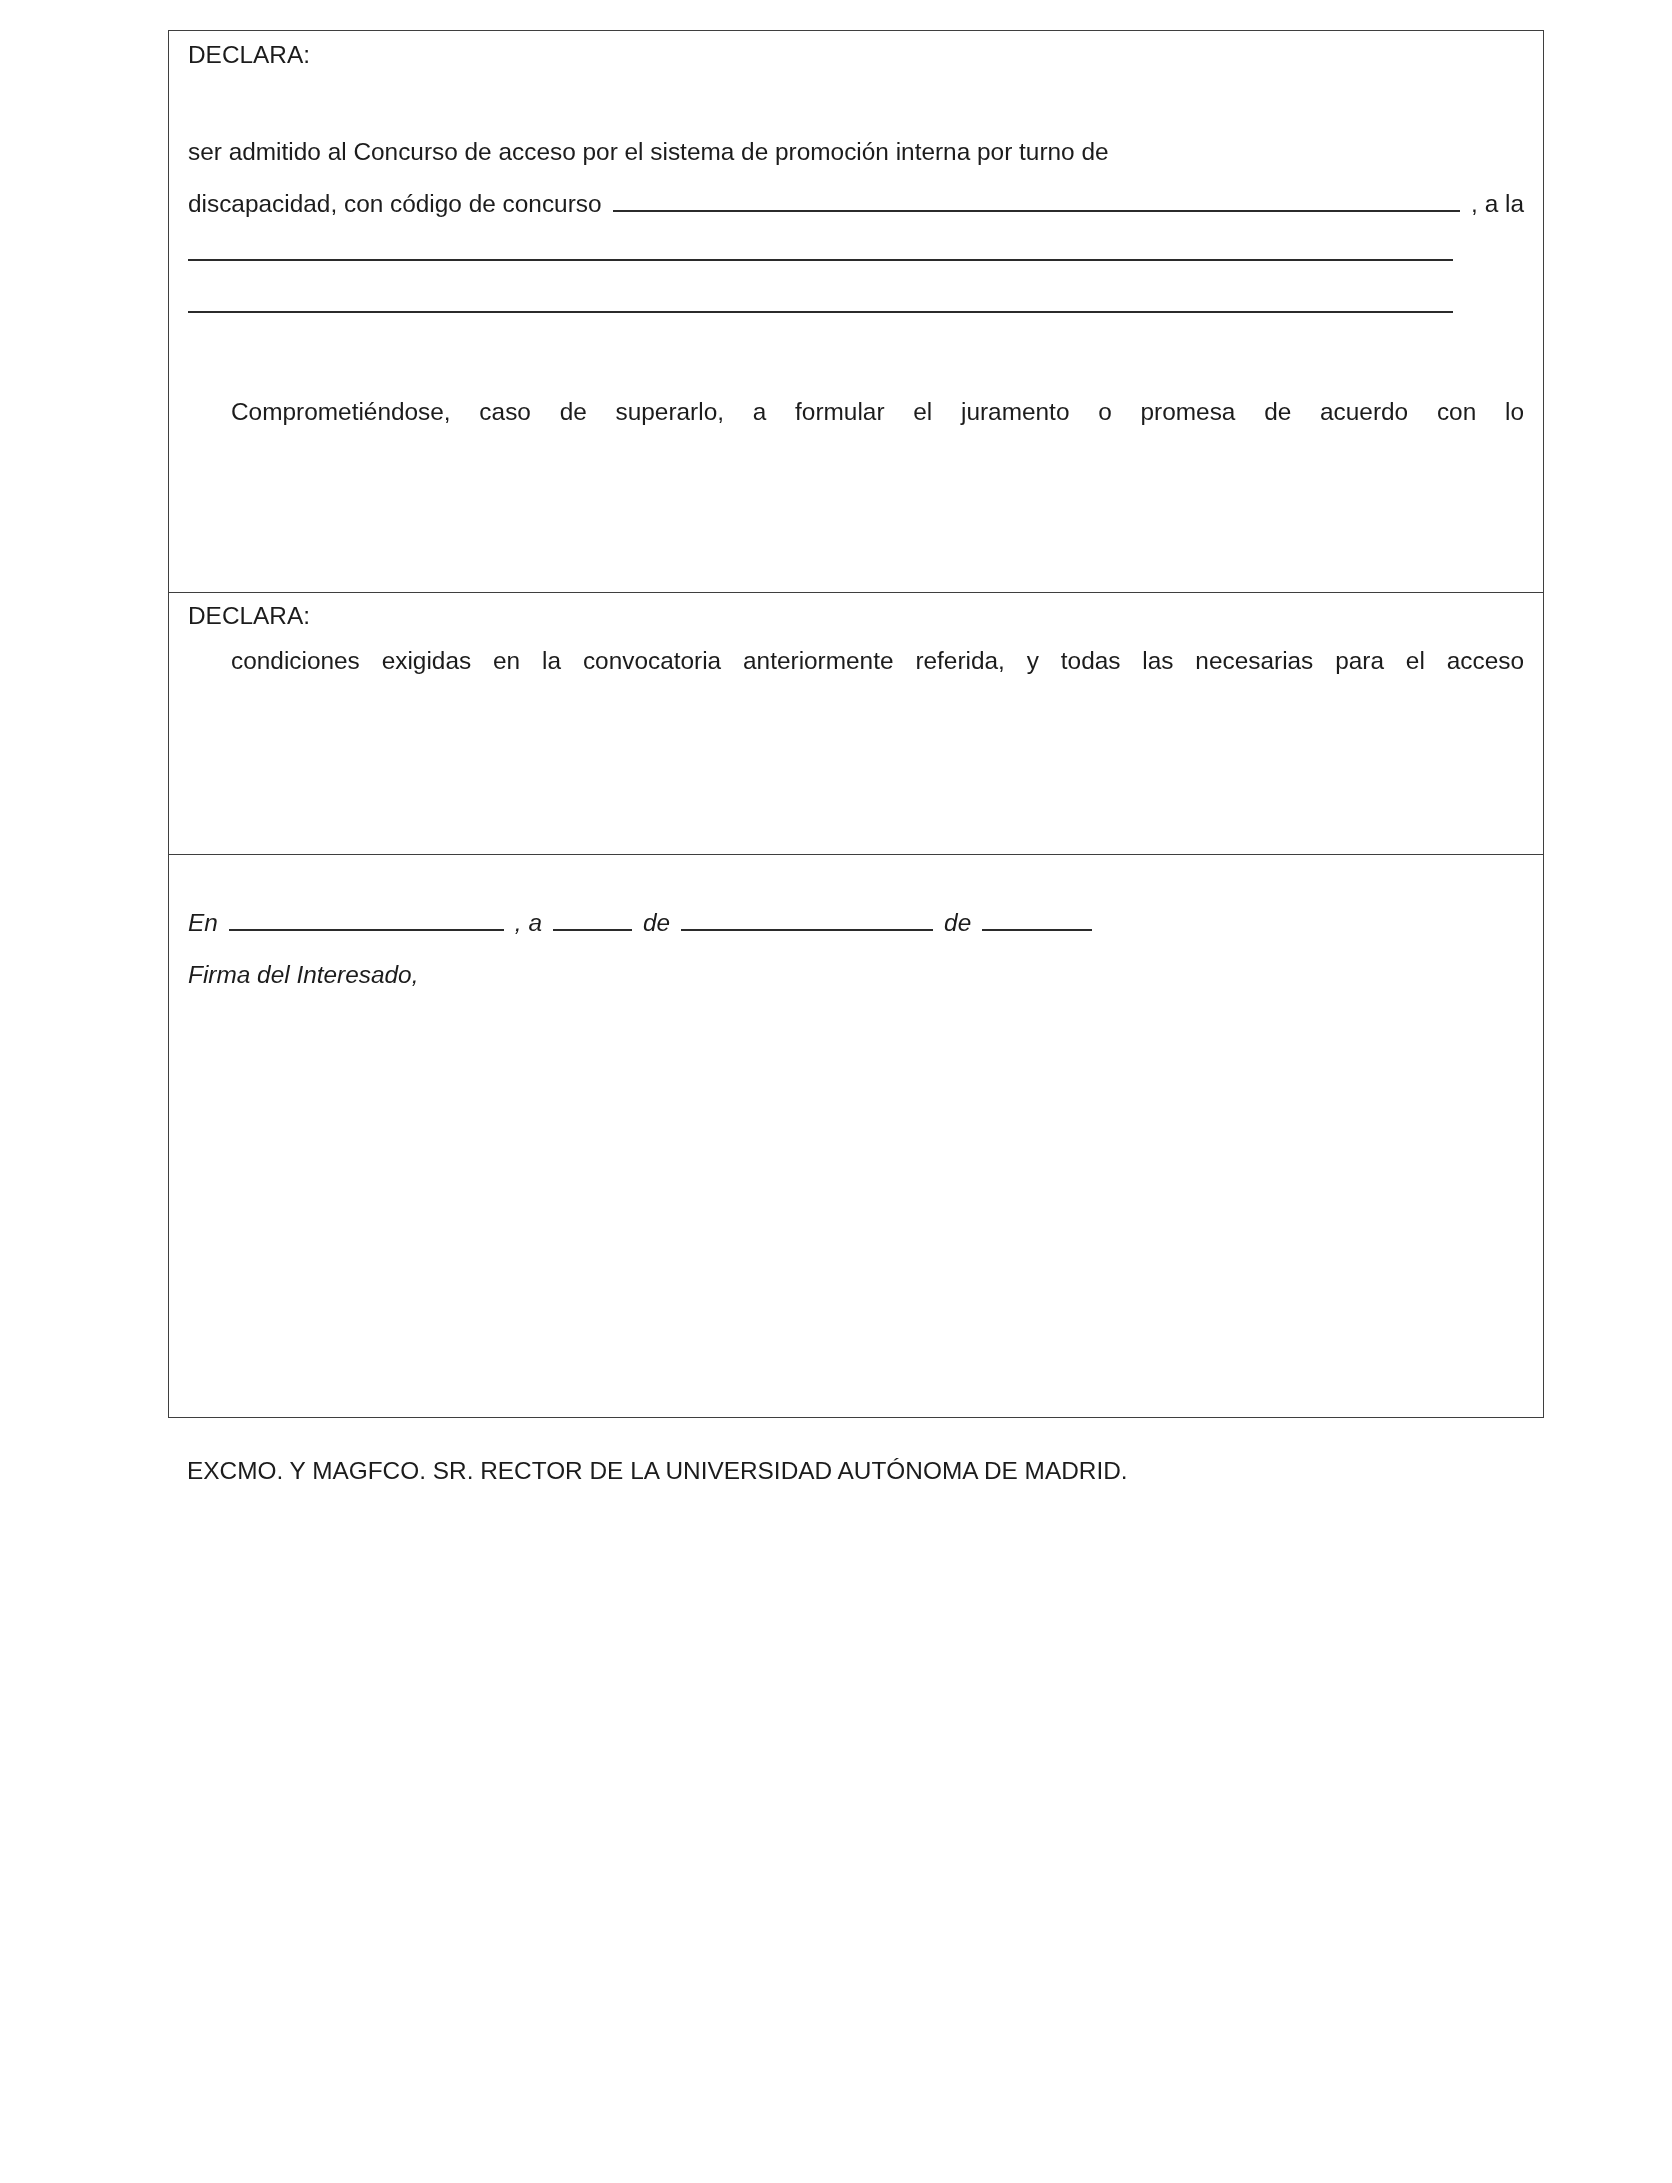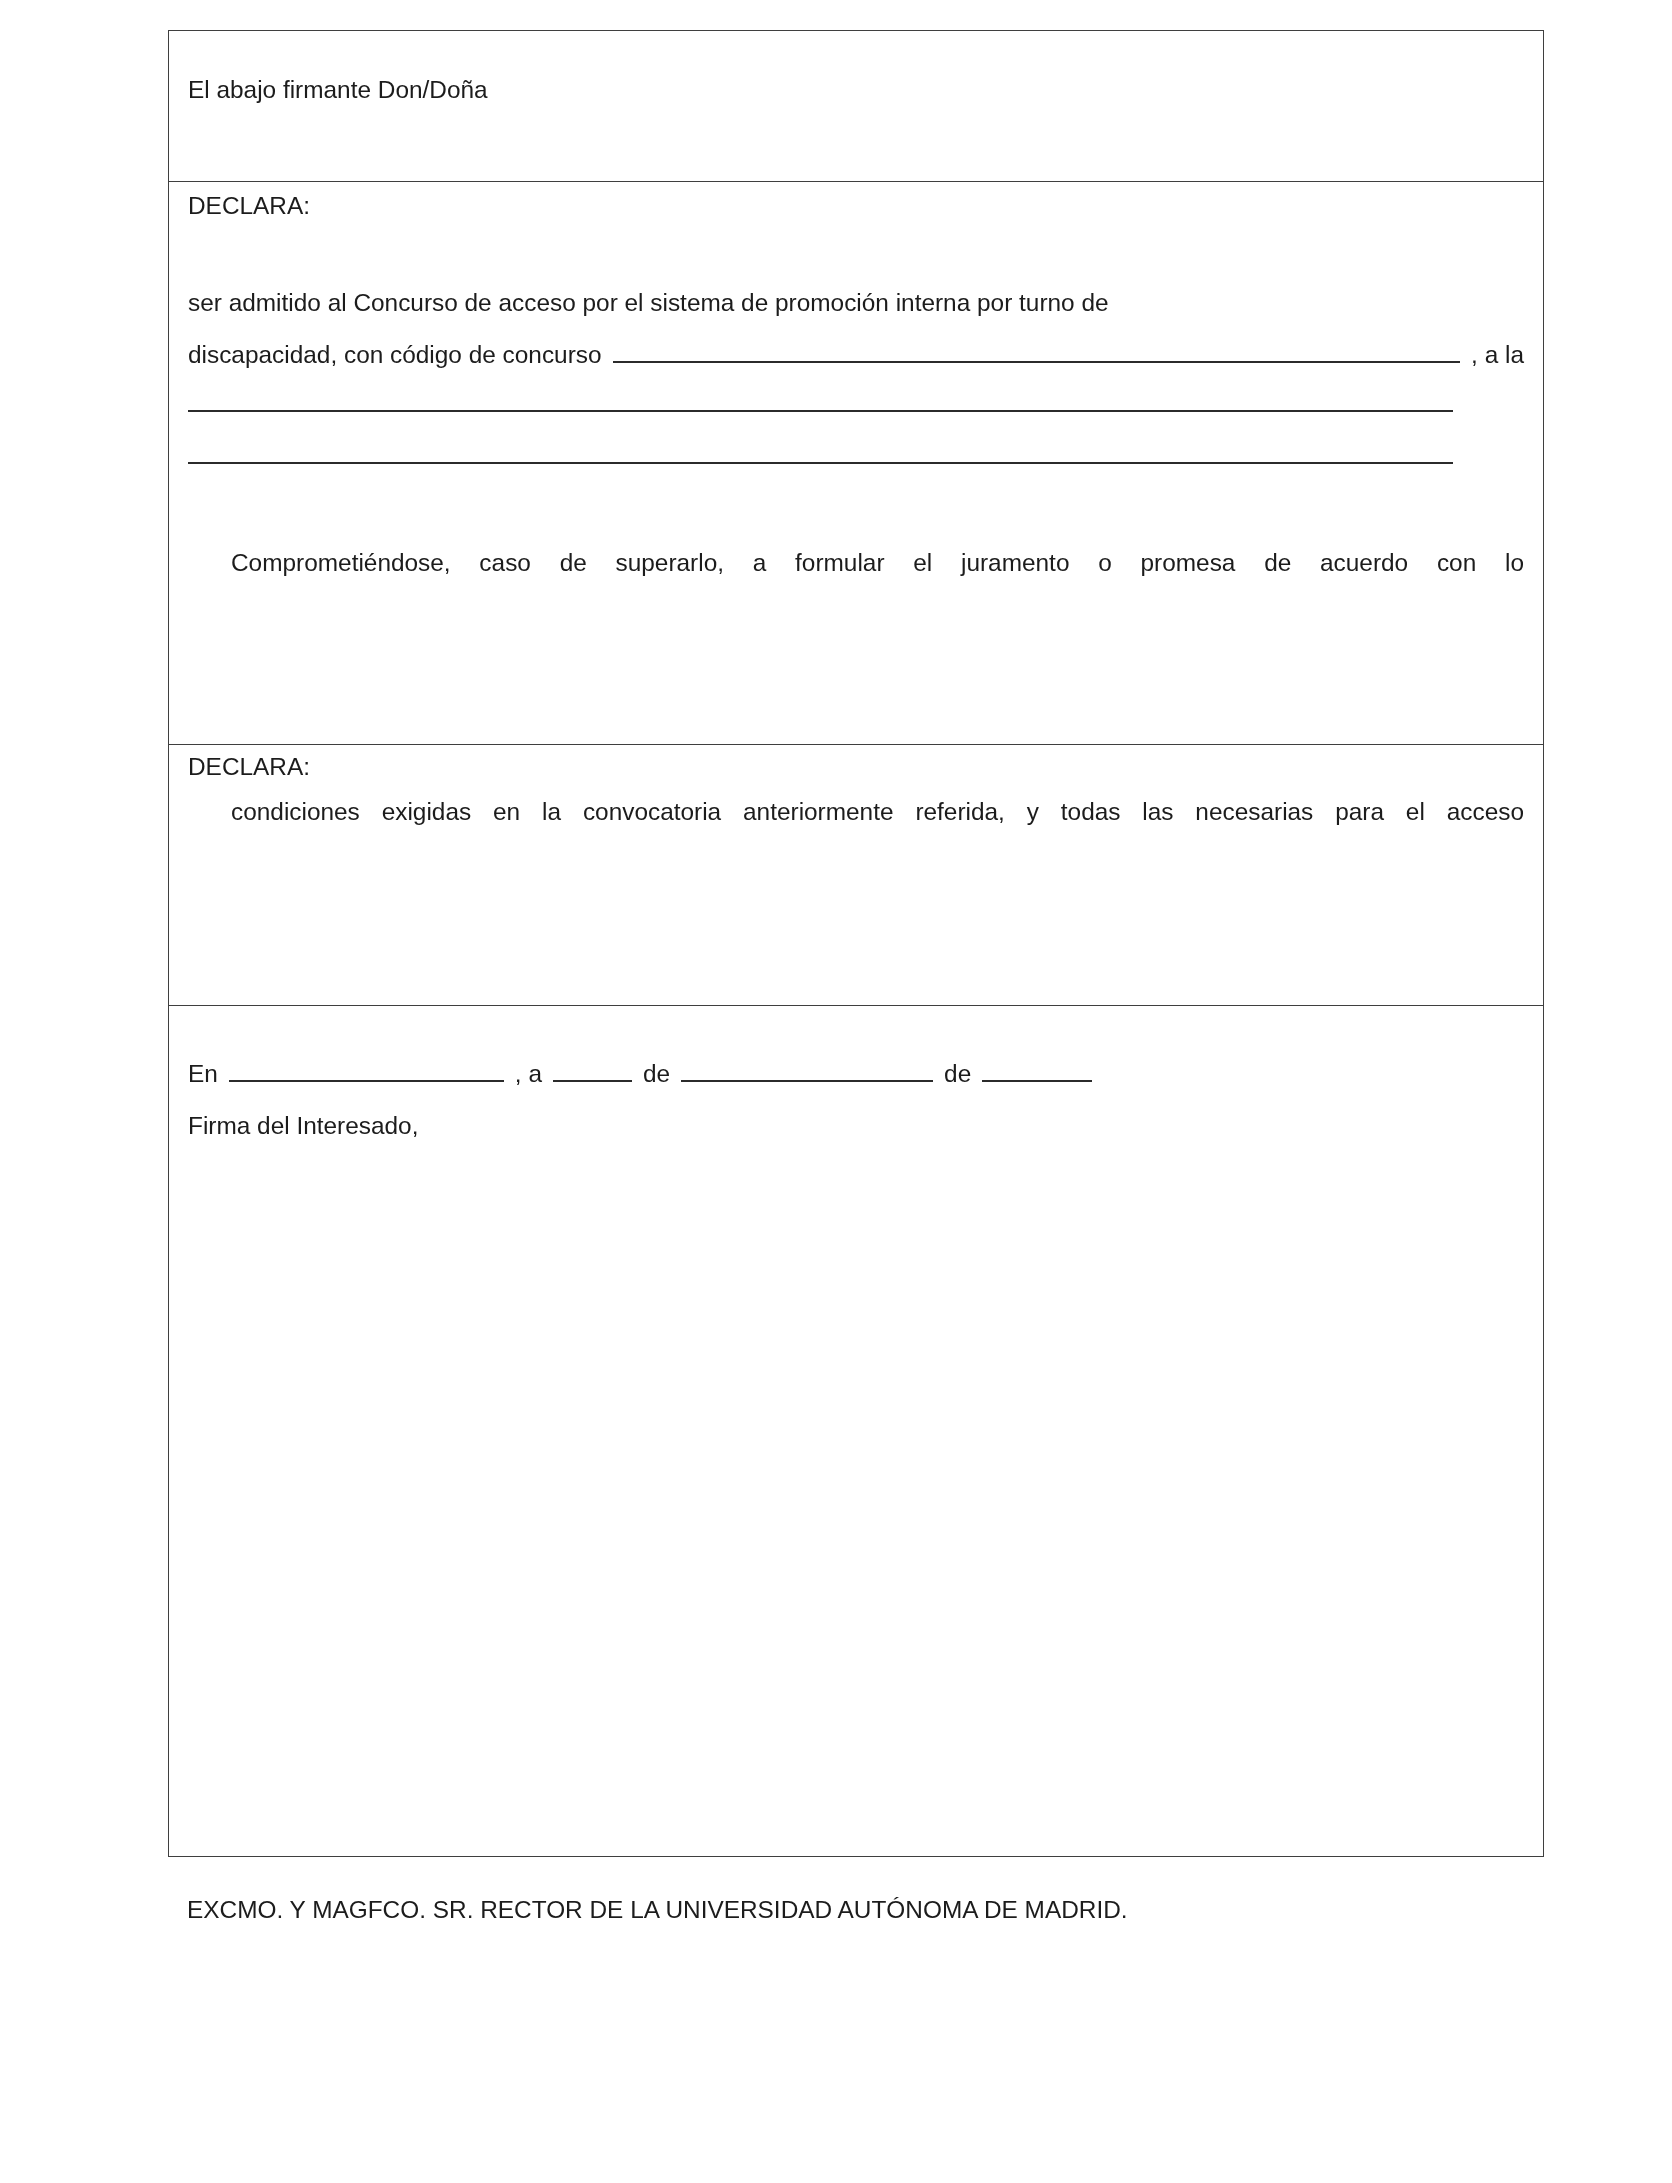--- a/index.html
+++ b/index.html
@@ -32,21 +32,21 @@
   .txt {
     font-size: 24.4px;
     line-height: 52px;
     color: var(--text);
   }
   .heading { line-height: 38px; }
   .just { text-align: justify; text-align-last: justify; margin-left: 43px; }
   .box-header { height: 153px; padding: 33px 19px 0 19px; }
   .box-solicita { height: 564px; padding: 4.7px 19px 0 19px; }
   .box-declara { height: 263px; padding: 3.1px 19px 0 19px; }
-  .box-signature { height: 852px; padding: 42px 19px 0 19px; }
+  .box-signature { height: 564px; padding: 42px 19px 0 19px; font-style: italic; }
   .request-block { margin-top: 52px; }
   .commitment-block { margin-top: 52px; }
   .line-flex {
     display: flex;
     align-items: baseline;
     column-gap: 11px;
   }
   .line-flex .txt { white-space: nowrap; }
   .blank {
     display: inline-block;
@@ -67,23 +67,20 @@
     margin-top: 27px;
     margin-left: 19px;
   }
 </style>
 </head>
 <body>
 
 <div class="sheet">
   <div class="form-frame">
 
-    <section class="box box-header">
-      <p class="txt">El abajo firmante Don/Doña</p>
-    </section>
 
     <section class="box box-solicita">
       <p class="txt heading">DECLARA:</p>
       <div class="request-block">
         <p class="txt">ser admitido al Concurso de acceso por el sistema de promoción interna por turno de</p>
         <div class="line-flex">
           <span class="txt">discapacidad, con código de concurso</span>
           <span class="blank grow"></span>
           <span class="txt">, a la</span>
         </div>

